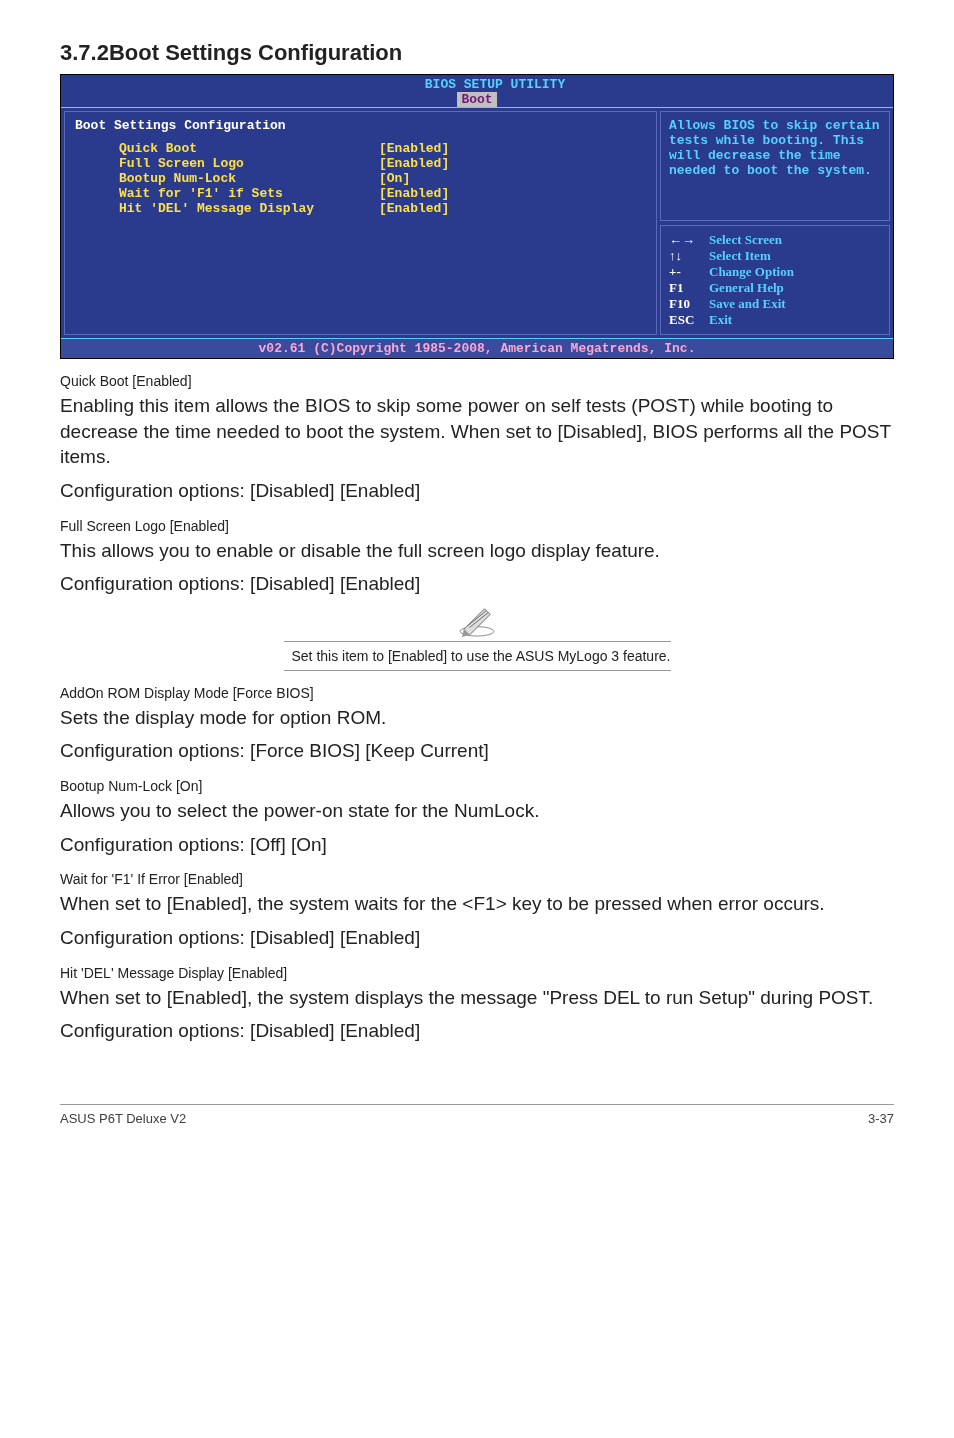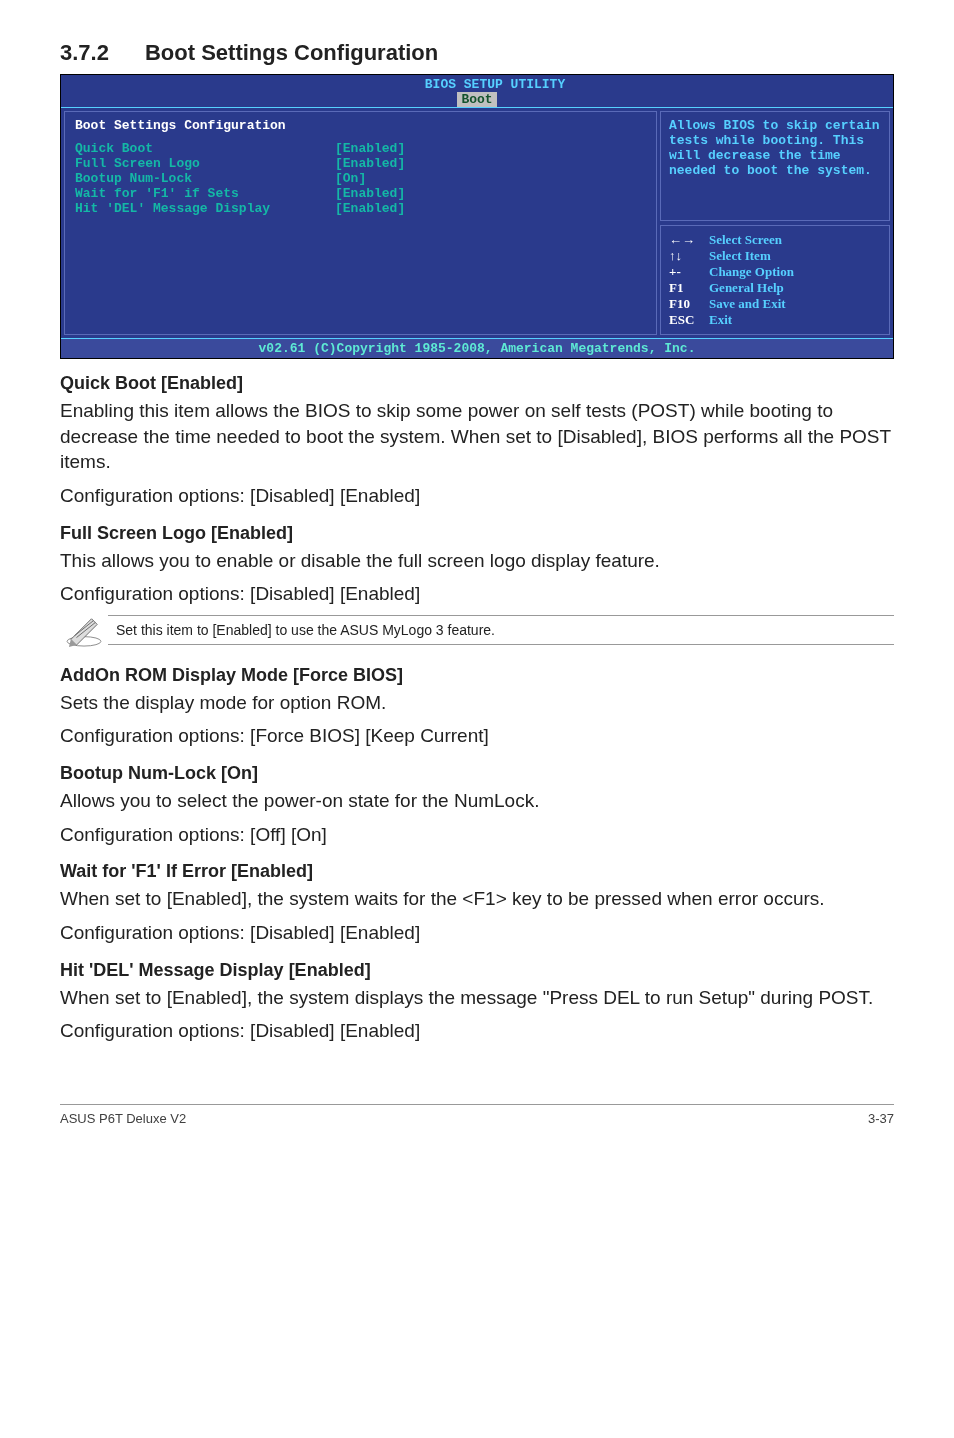--- a/index.html
+++ b/index.html
@@ -8,21 +8,21 @@
     font-family: Arial, Helvetica, sans-serif;
     color: #222;
     background: #fff;
     width: 834px;
   }
   h2.section-num {
     font-size: 22px;
     font-weight: bold;
     margin: 0 0 8px 0;
   }
-  h2.section-num .num { margin-right: 36px; }
+  h2.section-num .num { }
   .bios-box {
     border: 1px solid #000;
     background: #2a3a8c;
     color: #fff;
     font-family: "Courier New", monospace;
     font-size: 13px;
     font-weight: bold;
     margin-bottom: 10px;
   }
   .bios-header {
@@ -30,36 +30,36 @@
     color: #56d0ff;
     padding: 2px 0 0 0;
     position: relative;
   }
   .bios-header .title { display:inline-block;padding-left:36px; }
   .bios-tab {
     text-align: center;
   }
   .bios-tab span {
     background: #c0c0c0;
-    color: #14532d;
+    color: #701a75;
     padding: 0 4px;
   }
   .bios-body {
     display: flex;
     border-top: 1px solid #56d0ff;
   }
   .bios-left {
     flex: 1;
     border: 1px solid #5a6ab8;
     margin: 3px;
     padding: 6px 10px;
     min-height: 210px;
   }
   .bios-left .cfg-title { color: #fff; margin-bottom: 8px; white-space: pre; }
-  .cfg-row { display: flex; color: #14b8a6; white-space: pre; }
+  .cfg-row { display: flex; color: #fde047; white-space: pre; margin-left: 44px; }
   .cfg-row .label { width: 260px; }
   .bios-right {
     width: 230px;
     margin: 3px 3px 3px 0;
     display: flex;
     flex-direction: column;
     border-radius: 28px;
   }
   .help-box {
     border: 1px solid #5a6ab8;
@@ -71,39 +71,40 @@
     border: 1px solid #5a6ab8;
     padding: 6px 8px;
     color: #56d0ff;
     margin-top: 4px;
     font-family: Liberation Serif, serif;
   }
   .nav-row { white-space: pre; }
   .nav-row .key { color: #fff; display:inline-block; width:40px; }
   .bios-footer {
     text-align: center;
-    color: #5eead4;
+    color: #f9a8d4;
     background: #3a4a9c;
     border-top: 1px solid #56d0ff;
     padding: 2px 0;
   }
   h3.subhead {
-    font-size: 18px;
-    font-weight: bold;
+    font-size: 14px;
+    font-weight: normal;
     margin: 14px 0 4px 0;
   }
   p.body {
     font-size: 19px;
     margin: 4px 0 8px 0;
     line-height: 1.35;
   }
   .note-wrap {
     display: flex;
-    align-items: flex-start;
+    align-items: center;
     margin: 6px 0 10px 0;
+    flex-direction: column;
   }
   .note-icon {
     width: 48px;
     flex-shrink: 0;
     text-align: center;
   }
   .note-icon svg { width: 38px; height: 32px; }
   .note-text {
     flex: 1;
     border-top: 1px solid #999;

